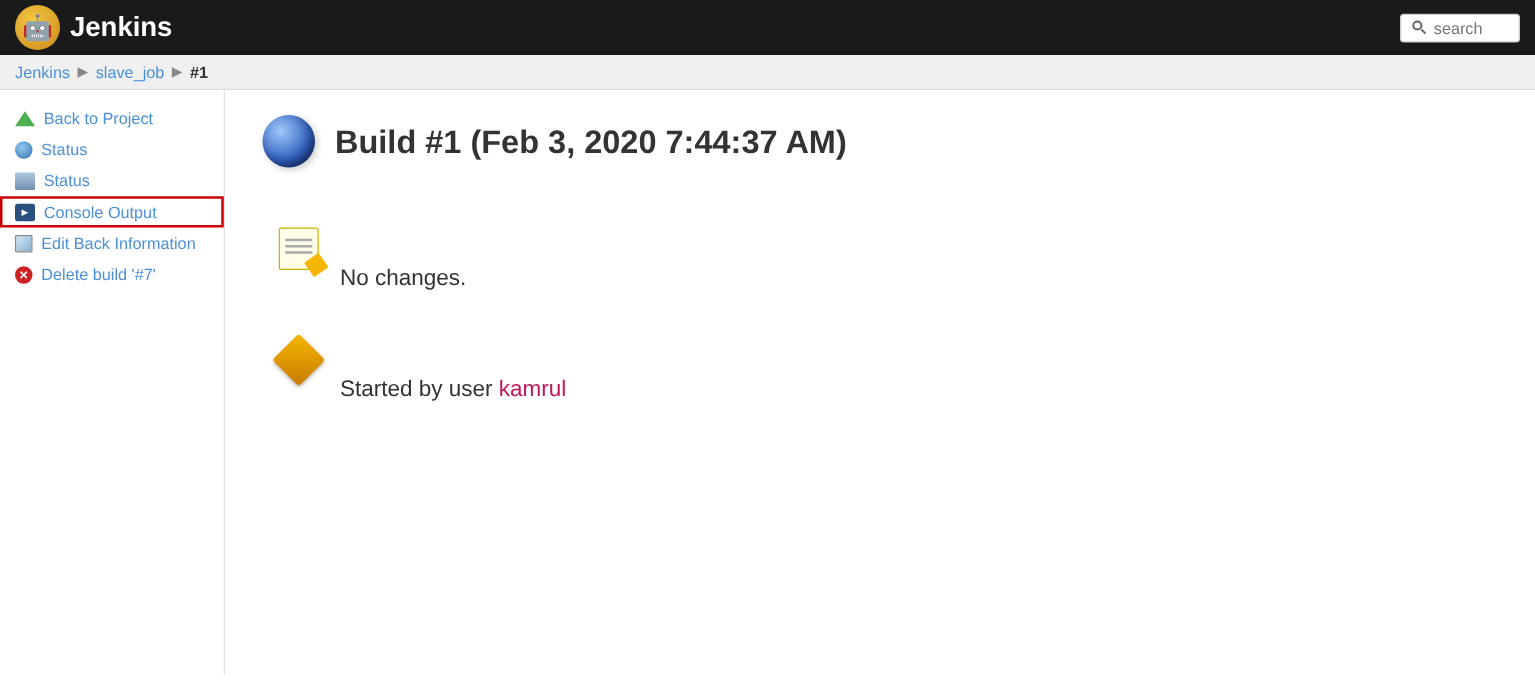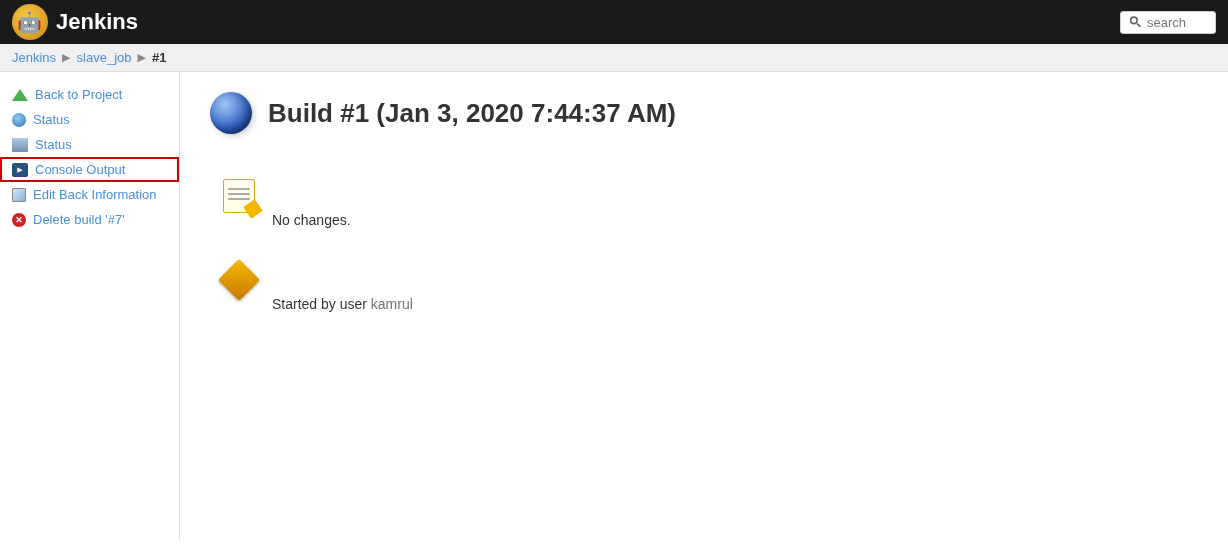--- a/index.html
+++ b/index.html
@@ -251,26 +251,26 @@
     .diamond-shape {
       width: 30px;
       height: 30px;
       background: linear-gradient(135deg, #f5b800, #c87800);
       transform: rotate(45deg);
       border-radius: 3px;
       box-shadow: 1px 1px 3px rgba(0,0,0,0.3);
     }
 
     .info-text {
-      font-size: 14px;
+      font-size: 18px;
       color: #333;
       margin-top: 48px;
     }
     .info-link {
-      color: #737373;
+      color: #be185d;
       text-decoration: none;
     }
   </style>
 </head>
 <body>
 
 <div id="header">
   <a id="header-logo" href="#">
     <div id="jenkins-avatar">🤖</div>
     <span id="header-title">Jenkins</span>
@@ -325,21 +325,21 @@
       <div class="icon-delete"></div>
       <span class="sidebar-link-text">Delete build '#7'</span>
     </a>
 
   </nav>
 
   <main id="main">
 
     <div id="build-title-row">
       <div id="build-ball"></div>
-      <h1 id="build-heading">Build #1 (Jan 3, 2020 7:44:37 AM)</h1>
+      <h1 id="build-heading">Build #1 (Feb 3, 2020 7:44:37 AM)</h1>
     </div>
 
     <div id="build-info-section">
 
       <div class="info-row">
         <div id="nochanges-icon">
           <div class="notepad">
             <div class="notepad-lines">
               <div class="notepad-line"></div>
               <div class="notepad-line"></div>

